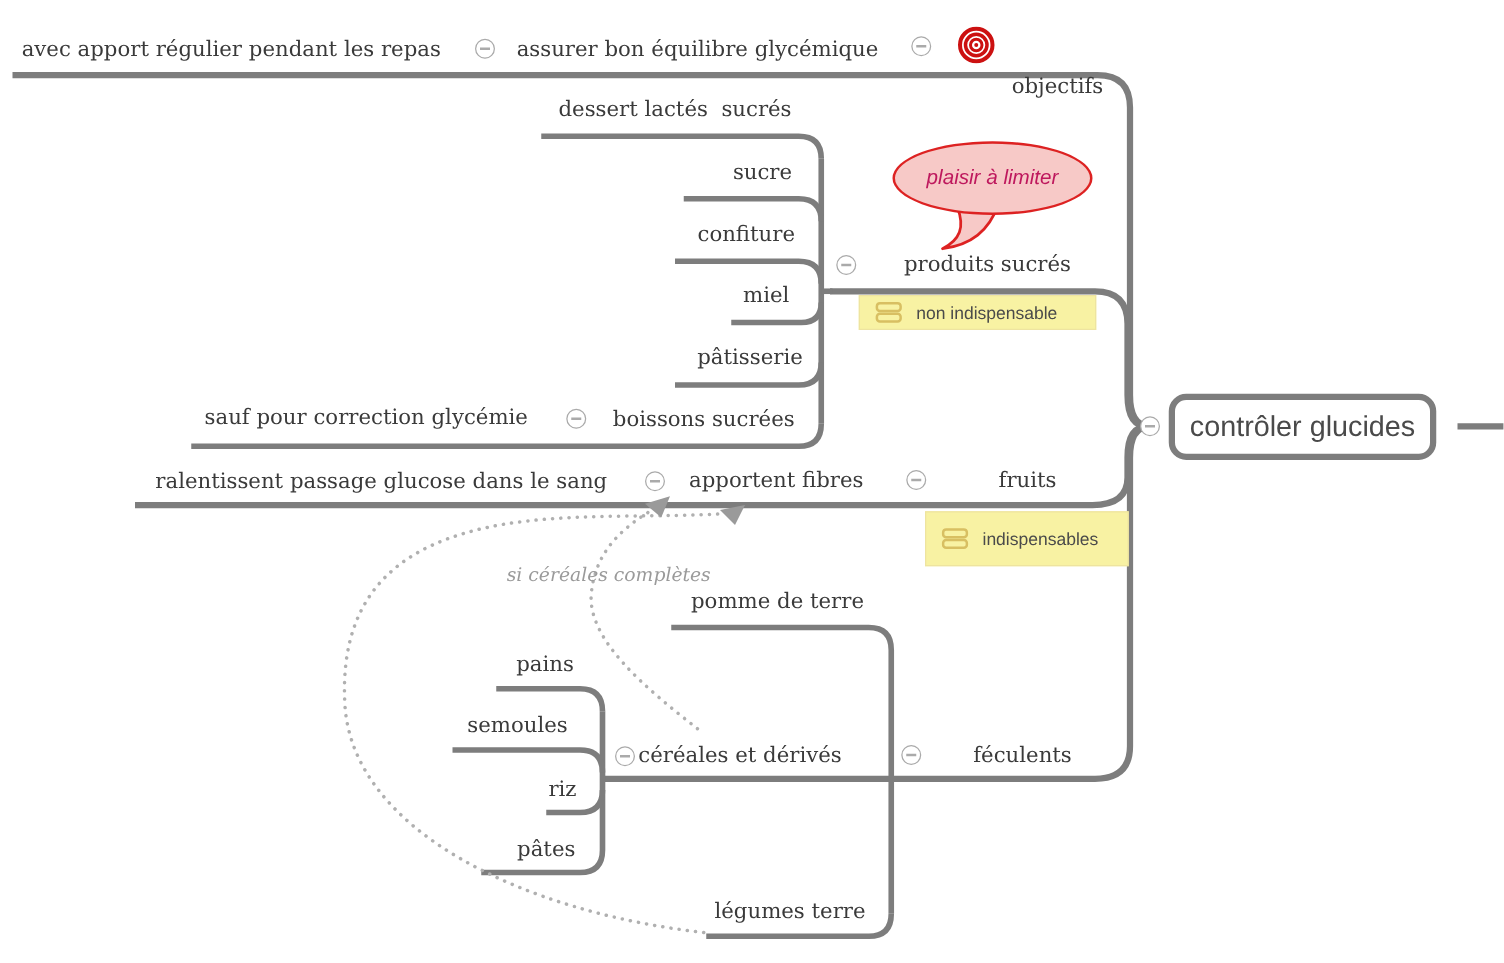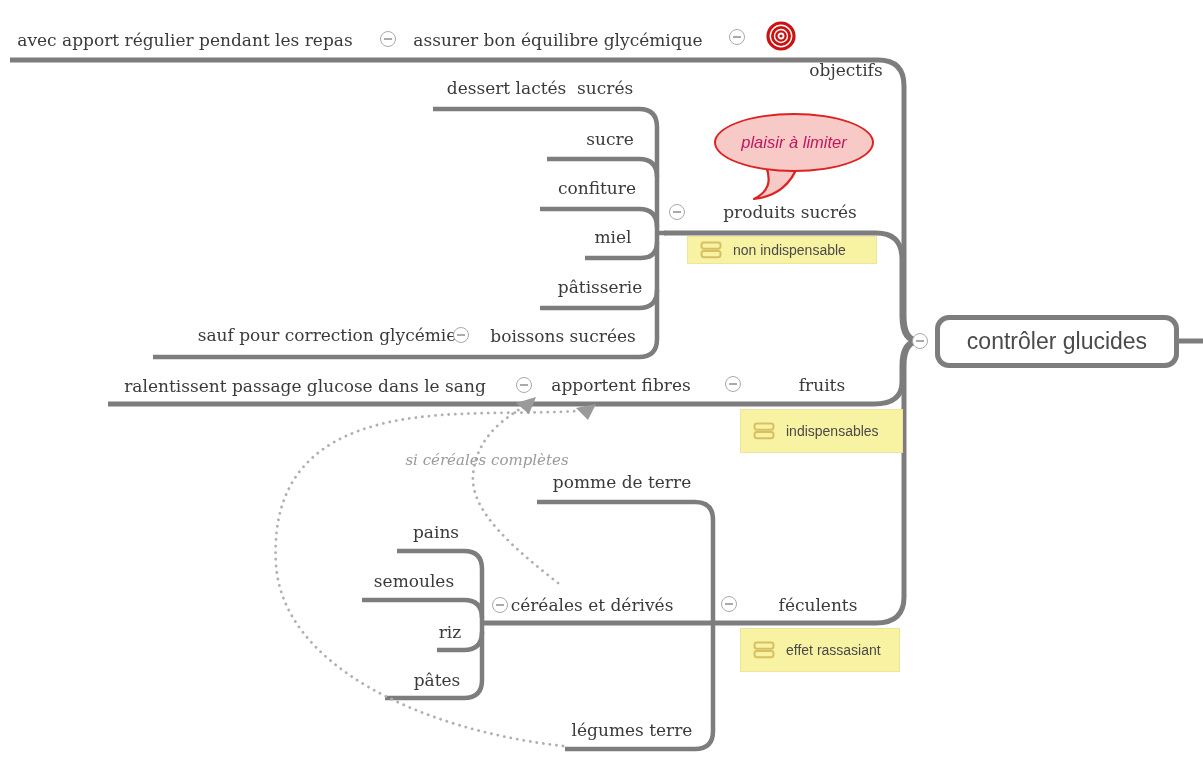--- a/index.html
+++ b/index.html
@@ -1,21 +1,21 @@
 <!DOCTYPE html>
 <html><head>
 <meta charset="utf-8">
 <style>
   html,body{margin:0;padding:0;background:#fff;}
   .canvas{position:relative;width:1203px;height:770px;background:#ffffff;overflow:hidden;
           font-family:"DejaVu Serif",serif;}
   svg.wires{position:absolute;left:0;top:0;}
   .lbl{position:absolute;transform:translate(-50%,-50%);font-size:17px;color:#3a3a3a;
        white-space:pre;line-height:1;}
-  .root-node{position:absolute;left:935px;top:315px;width:244px;height:53px;
+  .root-node{position:absolute;left:935px;top:315px;width:214px;height:53px;
        background:#fff;border:5px solid #7d7d7d;border-radius:14px;box-sizing:border-box;
        display:flex;align-items:center;justify-content:center;
        font-family:"Liberation Sans",sans-serif;font-size:23px;color:#4a4a4a;}
   .note{position:absolute;background:#f8f2a3;border:1px solid #eee4a0;box-sizing:border-box;
        display:flex;align-items:center;gap:11px;padding:0 0 0 12px;
        font-family:"Liberation Sans",sans-serif;font-size:14px;color:#4a4a4a;}
   .note .nicon{display:inline-flex;}
   .collapse{position:absolute;width:16px;height:16px;border-radius:50%;
        border:1.5px solid #aaaaaa;background:#ffffff;box-sizing:border-box;
        transform:translate(-50%,-50%);display:flex;align-items:center;justify-content:center;}
@@ -95,46 +95,35 @@
     <span class="nicon">
       <svg width="22" height="18" viewBox="0 0 22 18">
           <g fill="none" stroke="#d8bf62" stroke-width="2">
             <rect x="1.5" y="1.5" width="19" height="6.2" rx="2.4"></rect>
             <rect x="1.5" y="10" width="19" height="6.2" rx="2.4"></rect>
           </g>
         </svg>
     </span>
     <span>indispensables</span>
   </div>
-  <div class="note" style="left:740px;top:628px;width:160px;height:44px;">
-    <span class="nicon">
-      <svg width="22" height="18" viewBox="0 0 22 18">
-          <g fill="none" stroke="#d8bf62" stroke-width="2">
-            <rect x="1.5" y="1.5" width="19" height="6.2" rx="2.4"></rect>
-            <rect x="1.5" y="10" width="19" height="6.2" rx="2.4"></rect>
-          </g>
-        </svg>
-    </span>
-    <span>effet rassasiant</span>
-  </div>
 
   <div class="bubble">
     <span>plaisir à limiter</span>
   </div>
 
   <div class="lbl" style="left:185px;top:40px;">avec apport régulier pendant les repas</div>
   <div class="lbl" style="left:558px;top:40px;">assurer bon équilibre glycémique</div>
   <div class="lbl" style="left:846px;top:38px;margin-top:32px;">objectifs</div>
   <div class="lbl" style="left:540px;top:88px;">dessert lactés  sucrés</div>
   <div class="lbl" style="left:610px;top:139px;">sucre</div>
   <div class="lbl" style="left:597px;top:188px;">confiture</div>
   <div class="lbl" style="left:790px;top:212px;">produits sucrés</div>
   <div class="lbl" style="left:613px;top:237px;">miel</div>
   <div class="lbl" style="left:600px;top:287px;">pâtisserie</div>
-  <div class="lbl" style="left:293px;top:335px;margin-left:34px;">sauf pour correction glycémie</div>
+  <div class="lbl" style="left:293px;top:335px;">sauf pour correction glycémie</div>
   <div class="lbl" style="left:563px;top:336px;">boissons sucrées</div>
   <div class="lbl" style="left:305px;top:386px;">ralentissent passage glucose dans le sang</div>
   <div class="lbl" style="left:621px;top:385px;">apportent fibres</div>
   <div class="lbl" style="left:822px;top:385px;">fruits</div>
   <div class="lbl" style="left:622px;top:482px;">pomme de terre</div>
   <div class="lbl" style="left:436px;top:532px;">pains</div>
   <div class="lbl" style="left:414px;top:581px;">semoules</div>
   <div class="lbl" style="left:592px;top:605px;">céréales et dérivés</div>
   <div class="lbl" style="left:818px;top:605px;">féculents</div>
   <div class="lbl" style="left:450px;top:632px;">riz</div>

